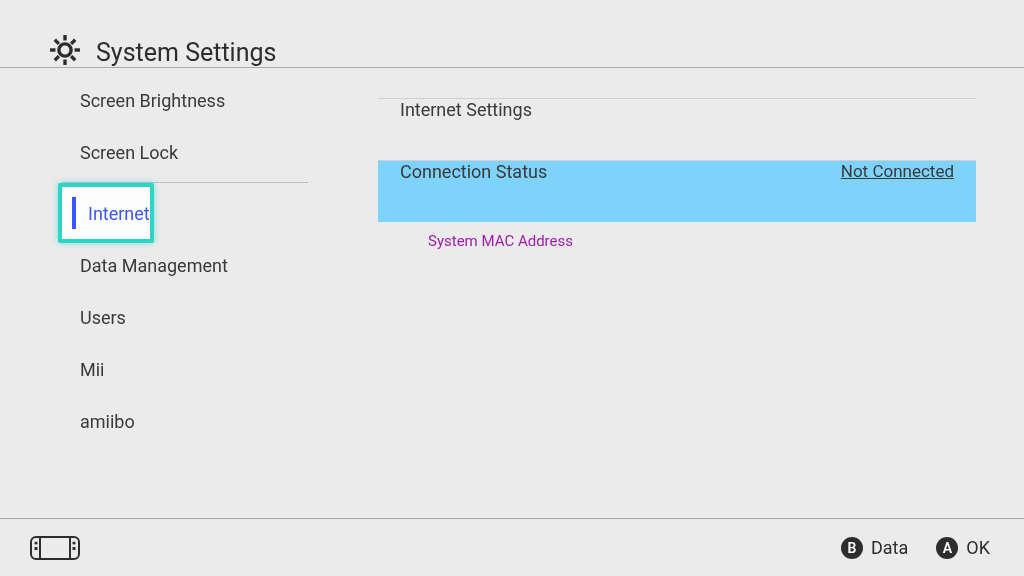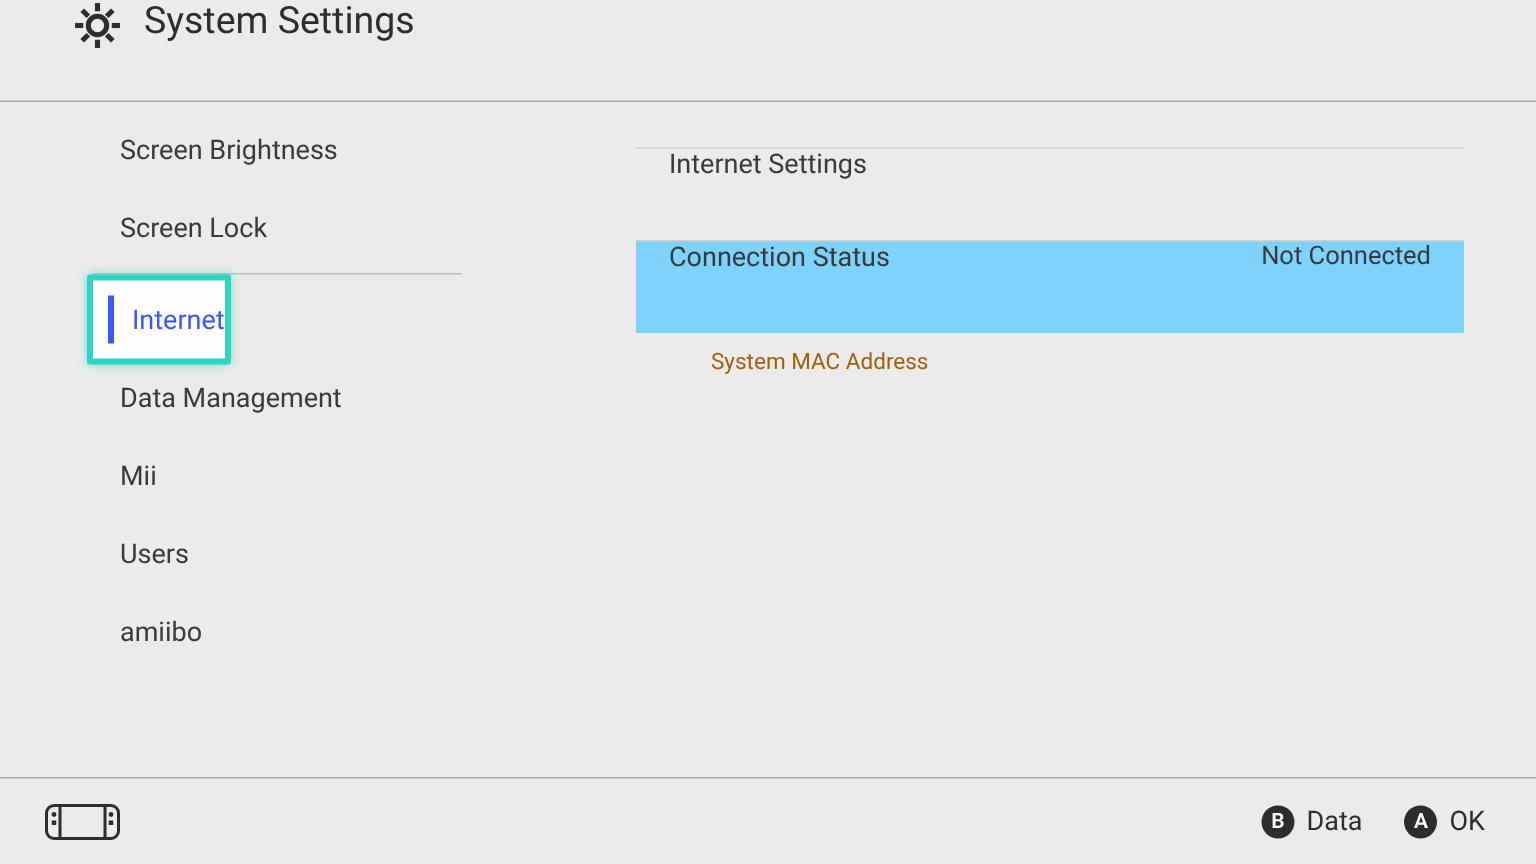--- a/index.html
+++ b/index.html
@@ -10,38 +10,37 @@
     overflow: hidden;
     font-family: -apple-system, BlinkMacSystemFont, "Segoe UI", Roboto, "Helvetica Neue", Arial, sans-serif;
     background: #ebebeb;
     color: #2d2d2d;
   }
 
   
   .header {
     height: 68px;
     display: flex;
-    align-items: flex-start;
+    align-items: flex-end;
     padding-left: 48px;
     box-sizing: border-box;
     border-bottom: 1px solid #aaaaaa;
   }
   .header .title {
     font-size: 25px;
     margin-left: 14px;
     color: #2d2d2d;
   }
   .gear-icon svg { display:block; }
 
   
   .body {
     display: flex;
     height: 447px; 
     box-sizing: border-box;
-    gap: 46px;
   }
 
   
   .sidebar {
     width: 330px;
     flex: 0 0 330px;
     padding-top: 6px;
     box-sizing: border-box;
     overflow: hidden;
   }
@@ -112,24 +111,25 @@
   .row + .row,
   .row-divider {
     border-top: 1px solid #d0d0d0;
   }
   .row.highlight {
     background: #7dd3fc;
   }
   .row .right {
     font-size: 17px;
     color: #3a3a3a;
+    text-decoration: underline;
   }
   .subrow {
     font-size: 15px;
-    color: #a16207;
+    color: #a21caf;
     padding: 10px 0 0 50px;
   }
 
   
   .footer {
     position: absolute;
     left: 0; right: 0; bottom: 0;
     height: 58px;
     border-top: 1px solid #aaaaaa;
     display: flex;
@@ -206,25 +206,25 @@
           <div class="accent"></div>
           <span class="lbl">Internet</span>
         </div>
       </div>
 
       <div class="side-item">
         <span>Data Management</span>
       </div>
 
       <div class="side-item">
+        <span>Users</span>
+      </div>
+
+      <div class="side-item">
         <span>Mii</span>
-      </div>
-
-      <div class="side-item">
-        <span>Users</span>
       </div>
 
       <div class="side-item">
         <span>amiibo</span>
       </div>
 
     </div>
   </div>
 
   <div class="main">

